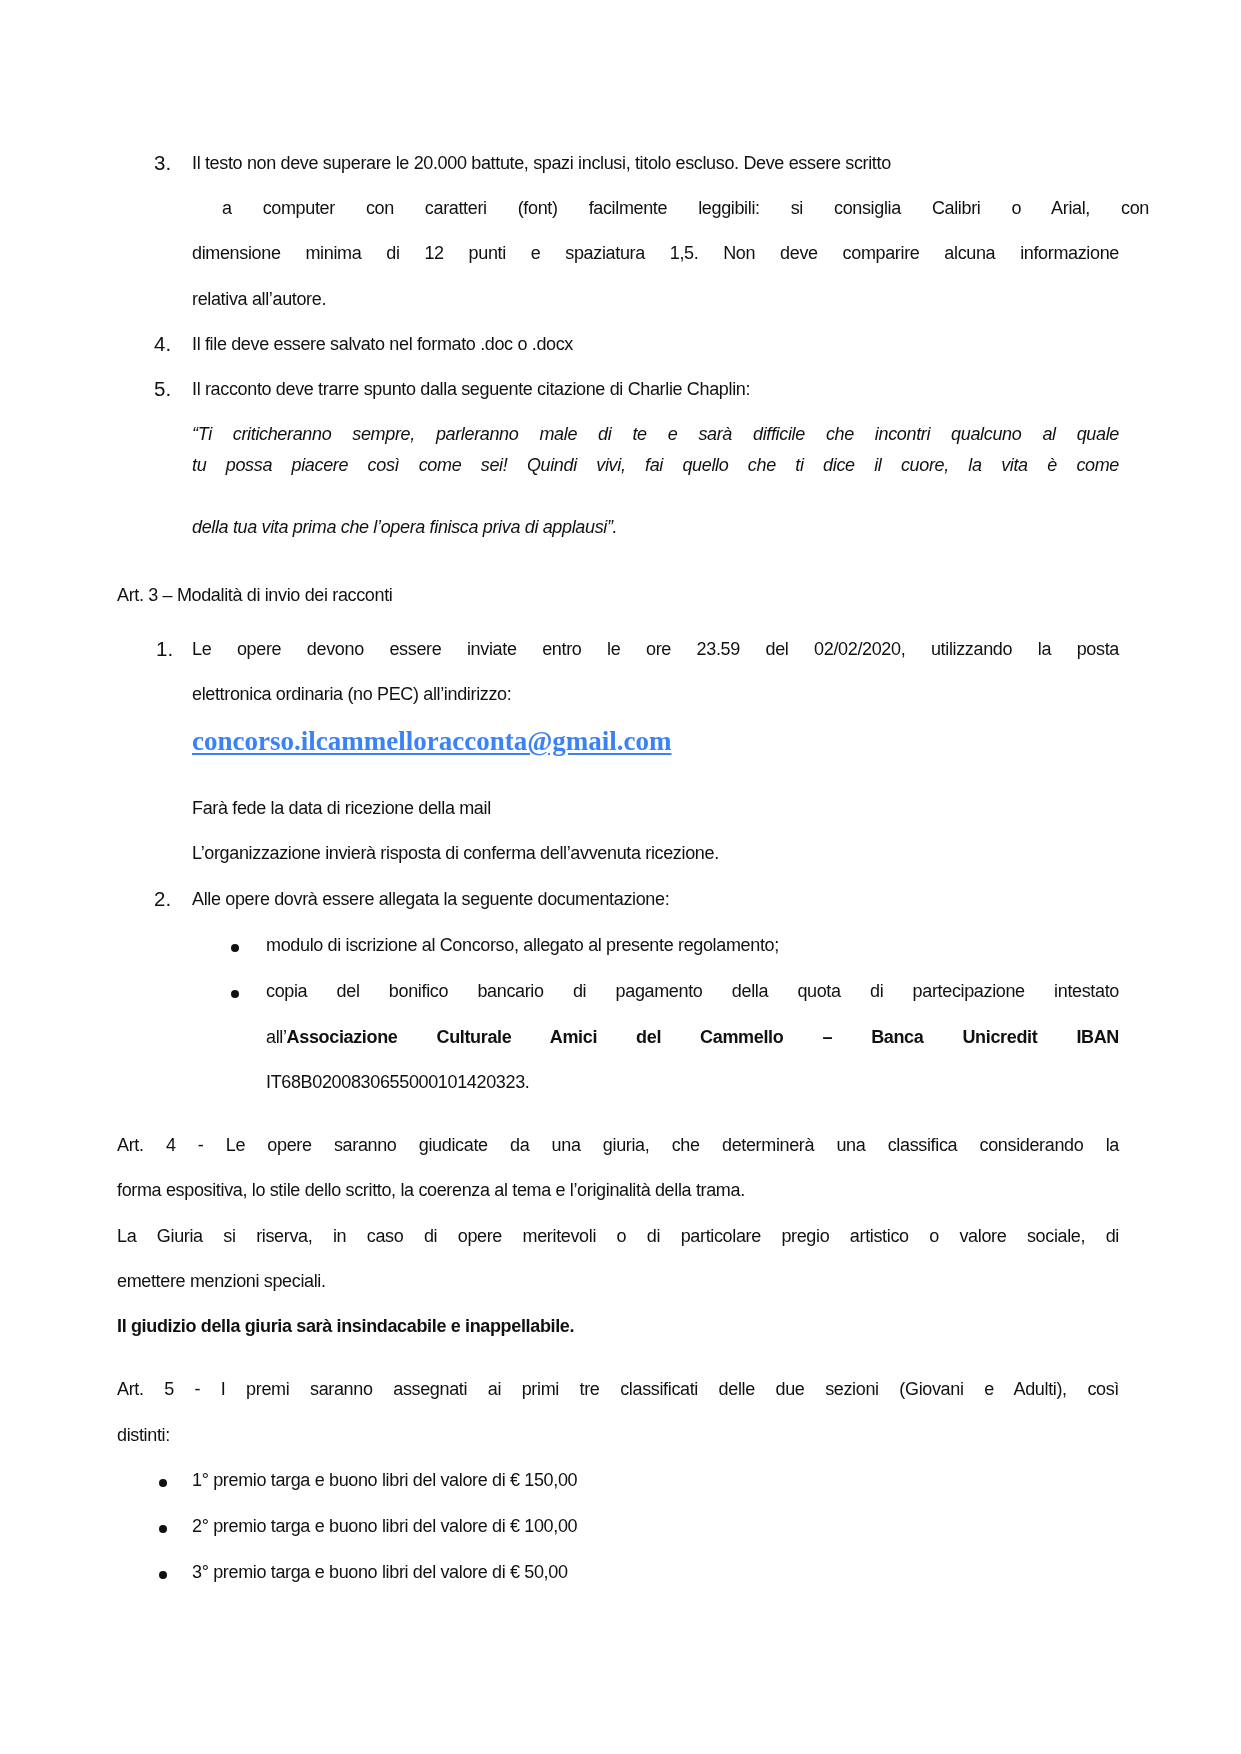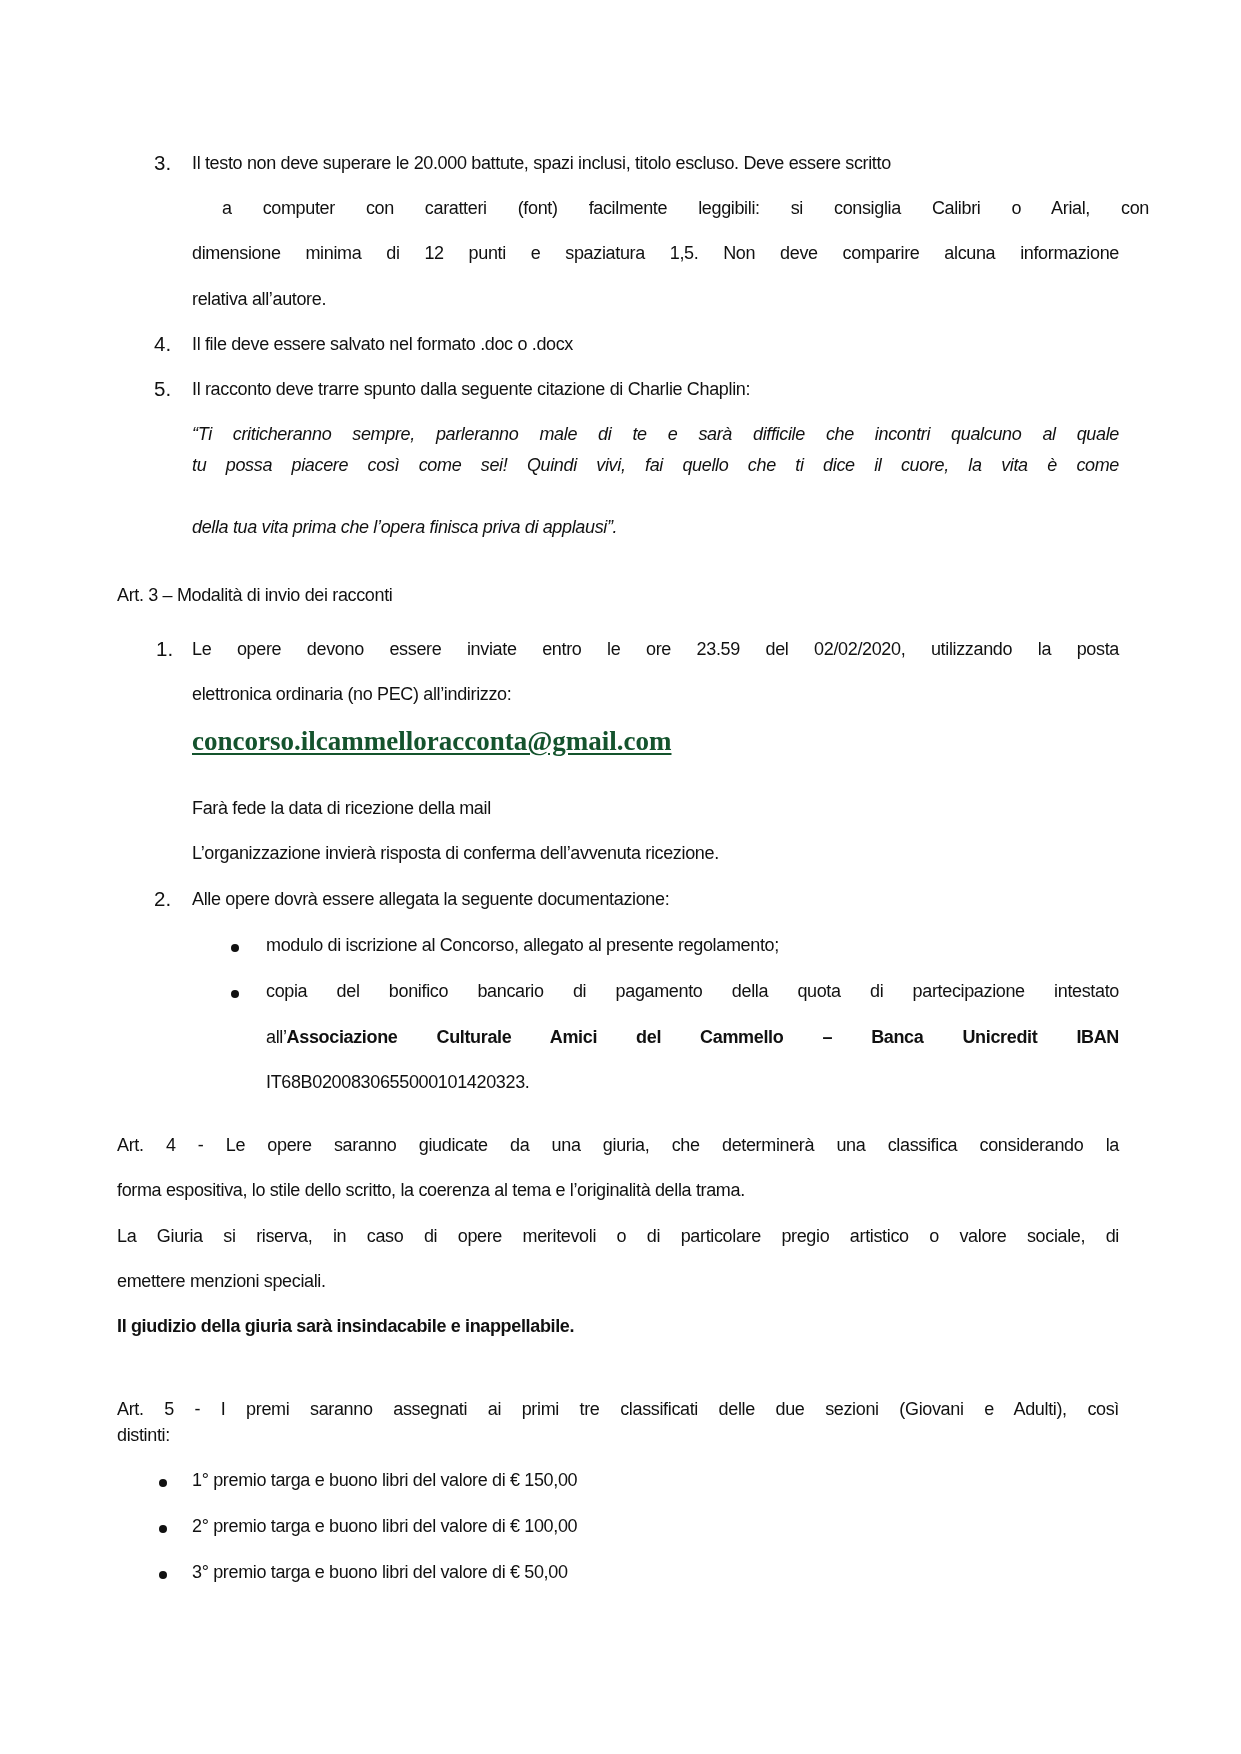--- a/index.html
+++ b/index.html
@@ -6,21 +6,21 @@
   body { width:1241px; height:1754px; position:relative; overflow:hidden;
          font-family:"Liberation Sans", sans-serif; color:#111; }
   .page { position:absolute; left:0; top:0; width:1241px; height:1754px; }
   .t { position:absolute; font-size:18px; line-height:26px; white-space:nowrap; letter-spacing:-0.35px; font-stretch:condensed; }
   .just { text-align:justify; text-align-last:justify; }
   .num { position:absolute; font-size:20.5px; line-height:26px; }
   .it { font-style:italic;text-align:center; }
   .b { font-weight:bold; }
   .bullet { position:absolute; width:8px; height:8px; border-radius:50%; background:#111; }
   .email { position:absolute; font-family:"Liberation Serif", serif; font-weight:bold; font-size:27px;
-           color:#14532d; text-decoration:underline; text-underline-offset:3px; white-space:nowrap; }
+           color:#3b82f6; text-decoration:underline; text-underline-offset:3px; white-space:nowrap; }
 </style>
 </head>
 <body>
 
 <div class="page">
 
   <span class="num" style="left:154px;top:150px;">3.</span>
   <div class="t" style="left:192px;top:150px;width:927px;">Il testo non deve superare le 20.000 battute, spazi inclusi, titolo escluso. Deve essere scritto</div>
   <div class="t just" style="left:192px;top:195px;width:927px;margin-left:30px;">a computer con caratteri (font) facilmente leggibili: si consiglia Calibri o Arial, con</div>
   <div class="t just" style="left:192px;top:240px;width:927px;">dimensione minima di 12 punti e spaziatura 1,5. Non deve comparire alcuna informazione</div>
@@ -54,21 +54,21 @@
   <div class="t just" style="left:266px;top:978px;width:853px;">copia del bonifico bancario di pagamento della quota di partecipazione intestato</div>
   <div class="t just" style="left:266px;top:1024px;width:853px;"><span>all’</span><span class="b">Associazione Culturale Amici del Cammello – Banca Unicredit IBAN</span></div>
   <div class="t" style="left:266px;top:1069px;">IT68B0200830655000101420323.</div>
 
   <div class="t just" style="left:117px;top:1132px;width:1002px;">Art. 4 - Le opere saranno giudicate da una giuria, che determinerà una classifica considerando la</div>
   <div class="t" style="left:117px;top:1177px;">forma espositiva, lo stile dello scritto, la coerenza al tema e l’originalità della trama.</div>
   <div class="t just" style="left:117px;top:1223px;width:1002px;">La Giuria si riserva, in caso di opere meritevoli o di particolare pregio artistico o valore sociale, di</div>
   <div class="t" style="left:117px;top:1268px;">emettere menzioni speciali.</div>
   <div class="t b" style="left:117px;top:1313px;">Il giudizio della giuria sarà insindacabile e inappellabile.</div>
 
-  <div class="t just" style="left:117px;top:1376px;width:1002px;margin-top:20px;">Art. 5 - I premi saranno assegnati ai primi tre classificati delle due sezioni (Giovani e Adulti), così</div>
+  <div class="t just" style="left:117px;top:1376px;width:1002px;">Art. 5 - I premi saranno assegnati ai primi tre classificati delle due sezioni (Giovani e Adulti), così</div>
   <div class="t" style="left:117px;top:1422px;">distinti:</div>
 
   <span class="bullet" style="left:159px;top:1479px;"></span>
   <div class="t" style="left:192px;top:1467px;">1° premio targa e buono libri del valore di € 150,00</div>
   <span class="bullet" style="left:159px;top:1525px;"></span>
   <div class="t" style="left:192px;top:1513px;">2° premio targa e buono libri del valore di € 100,00</div>
   <span class="bullet" style="left:159px;top:1571px;"></span>
   <div class="t" style="left:192px;top:1559px;">3° premio targa e buono libri del valore di € 50,00</div>
 
 </div>

